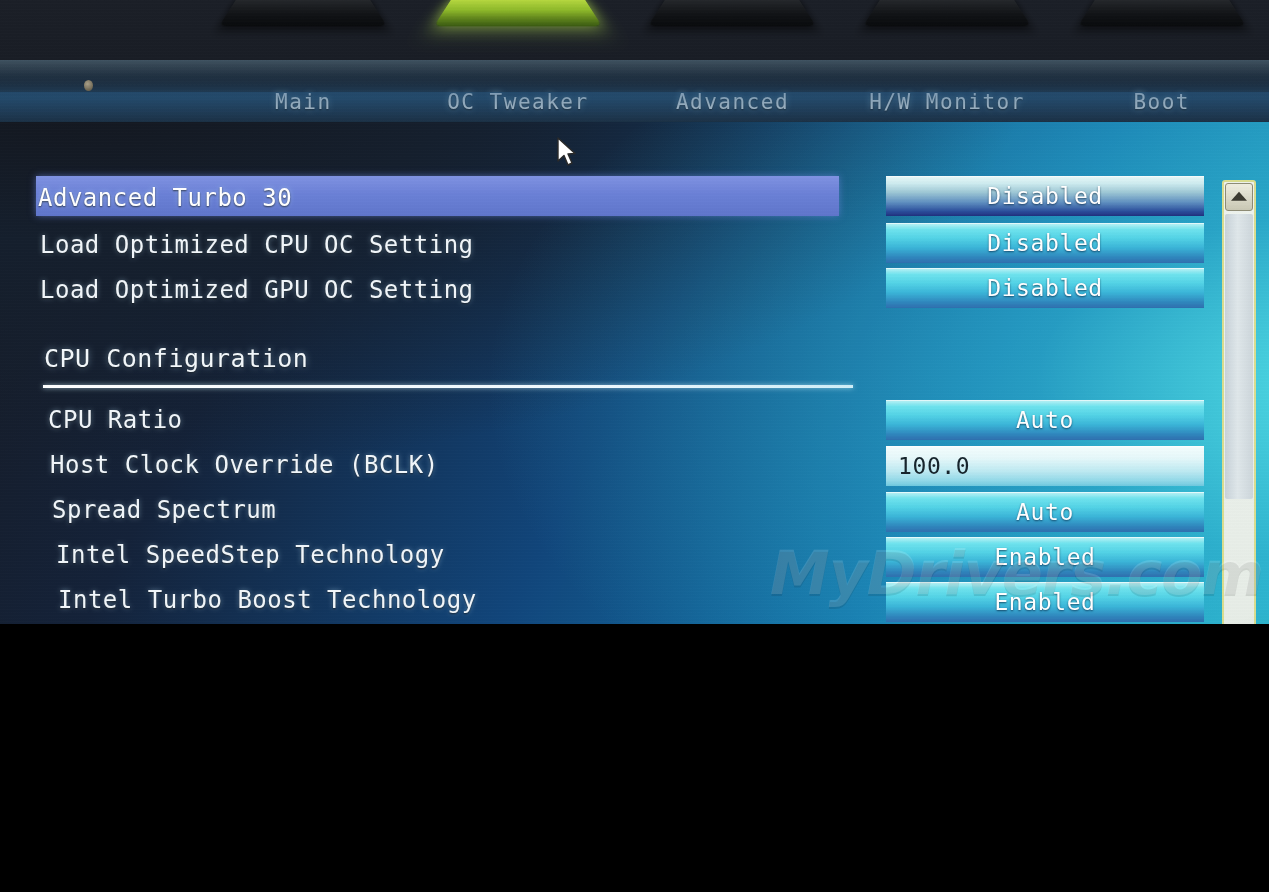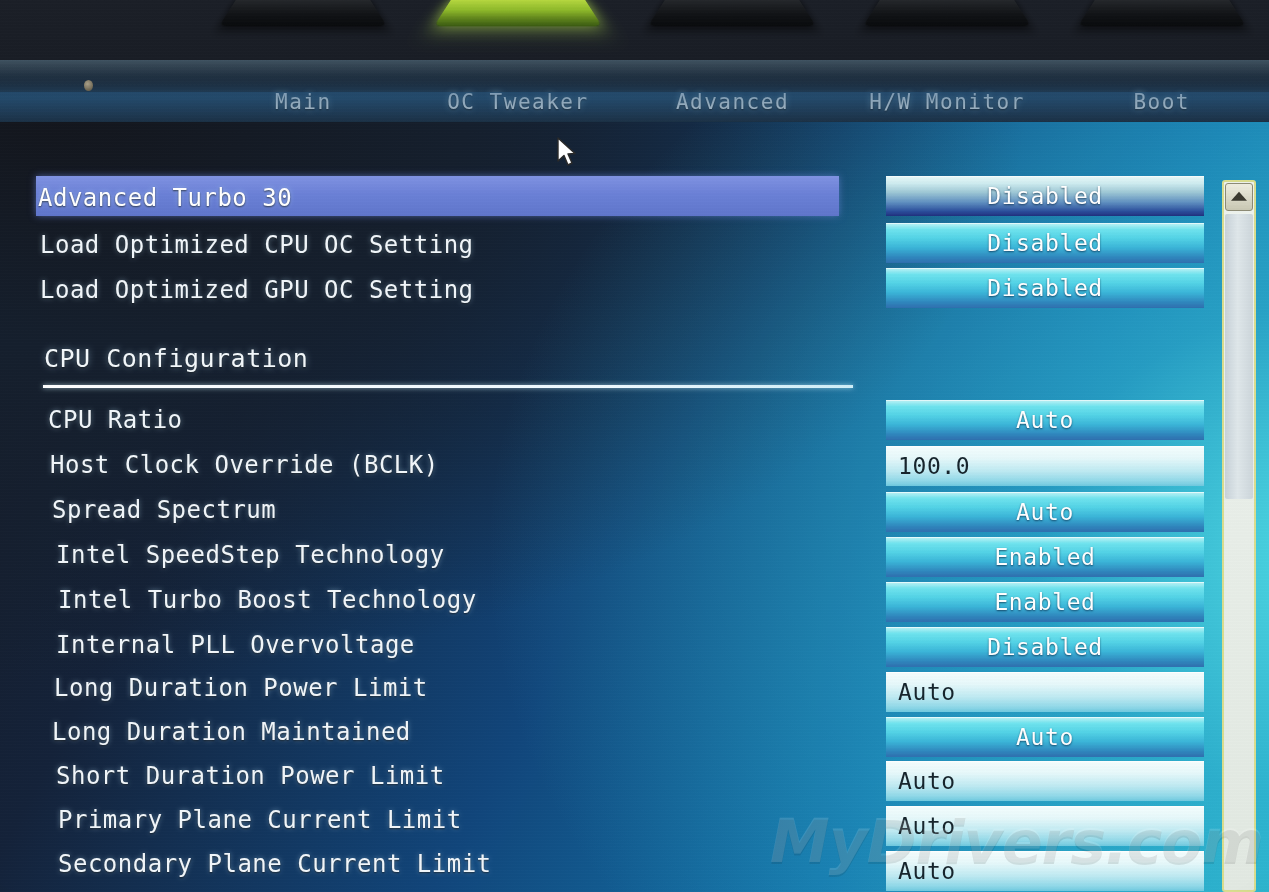--- a/index.html
+++ b/index.html
@@ -4,21 +4,21 @@
 <style>
   * { margin:0; padding:0; box-sizing:border-box; }
   html,body { width:1269px; height:892px; overflow:hidden; background:#000; }
   body {
     font-family:"DejaVu Sans Mono","Liberation Mono",monospace;
     position:relative;
   }
 
   
   #screen{
-    position:absolute; inset:0; width:1269px; height:892px; overflow:hidden;
+    position:absolute; inset:0; width:1269px; height:624px; overflow:hidden;
     background:
       radial-gradient(120% 130% at 108% 62%, rgba(86,226,232,.95) 0%, rgba(52,185,212,.55) 22%, rgba(22,96,150,0) 58%),
       radial-gradient(110% 95% at 4% 10%, #14161c 0%, #16202e 30%, rgba(18,40,70,0) 70%),
       linear-gradient(118deg,#181a20 0%,#15233a 26%,#12467b 52%,#1474ab 74%,#2bb4cd 100%);
   }
   
   #grain{
     position:absolute; inset:0; pointer-events:none; opacity:.2;
     background:repeating-linear-gradient(to bottom,rgba(255,255,255,.035) 0 1px,rgba(0,0,0,.04) 1px 3px);
   }

